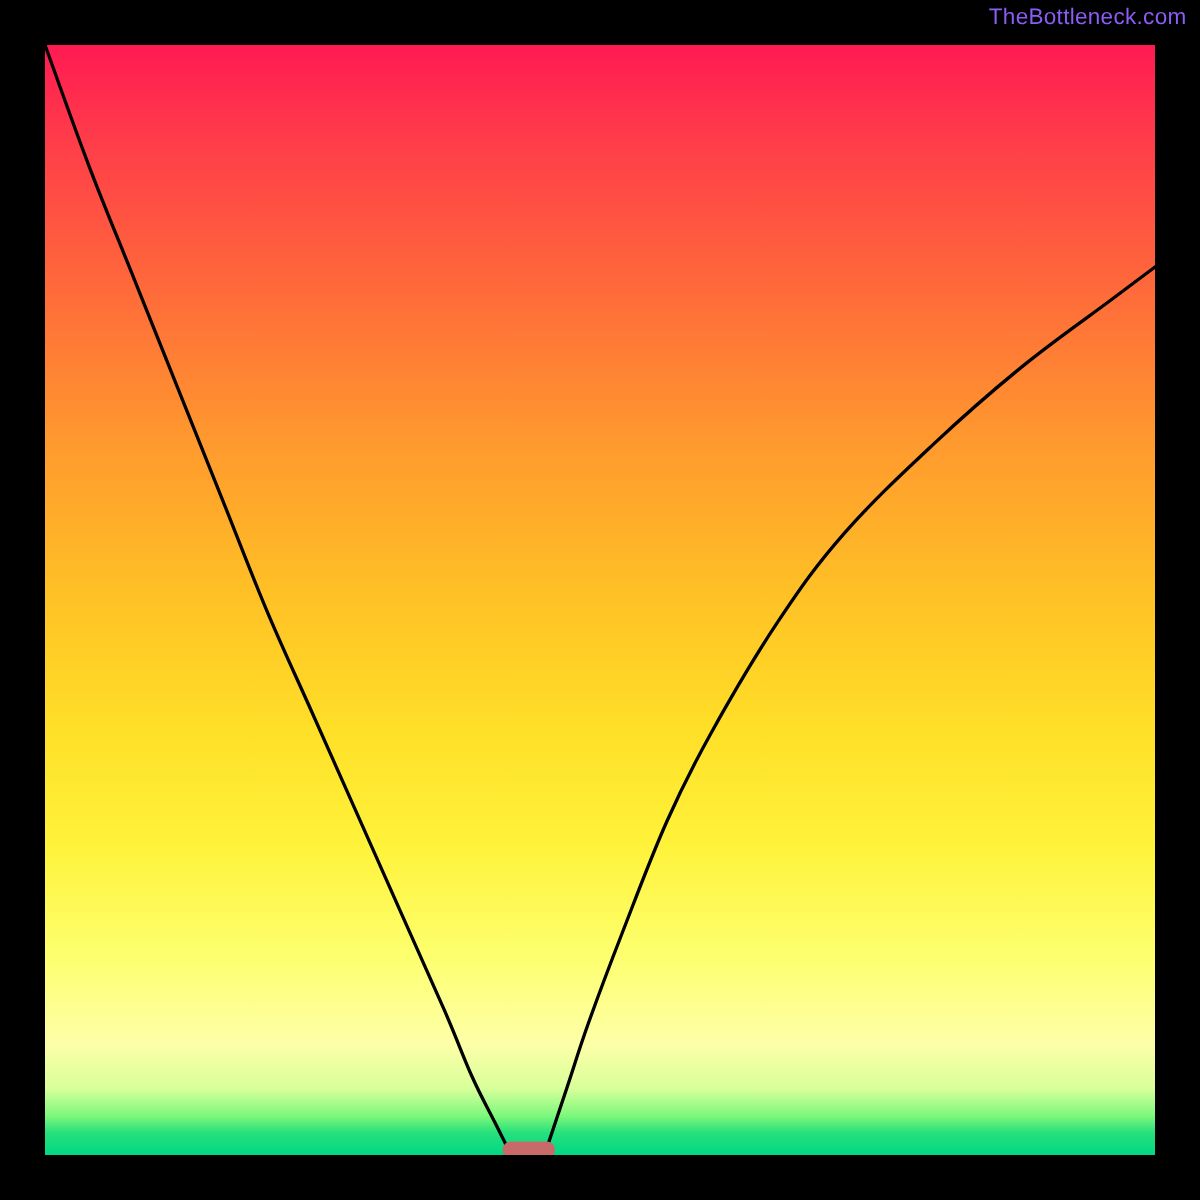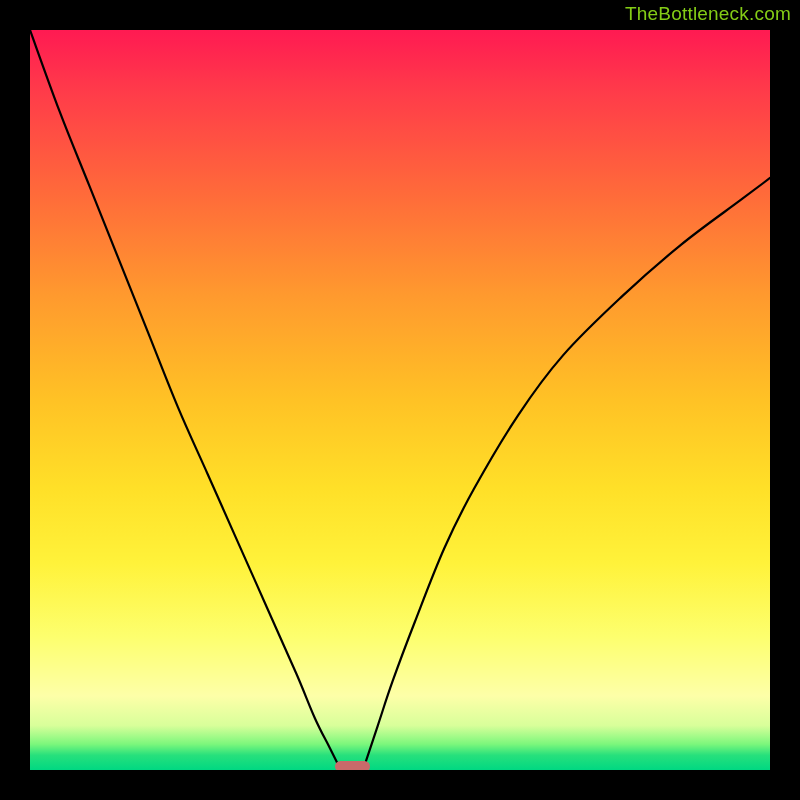--- a/index.html
+++ b/index.html
@@ -53,22 +53,22 @@
   .marker {
     position: absolute;
     height: 11px;
     border-radius: 6px;
     background: #c96a6a;
   }
   .watermark {
     position: absolute;
     top: 3px;
     right: 9px;
-    color: #84cc16;
-    font-size: 19px;
+    color: #8b5cf6;
+    font-size: 15px;
     letter-spacing: 0.2px;
     user-select: none;
   }
 </style>
 </head>
 <body>
 
 <div class="stage">
 
   <div class="watermark">TheBottleneck.com</div>

